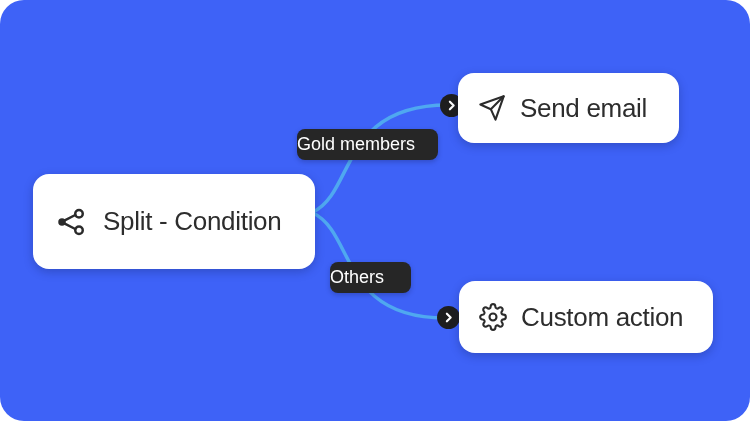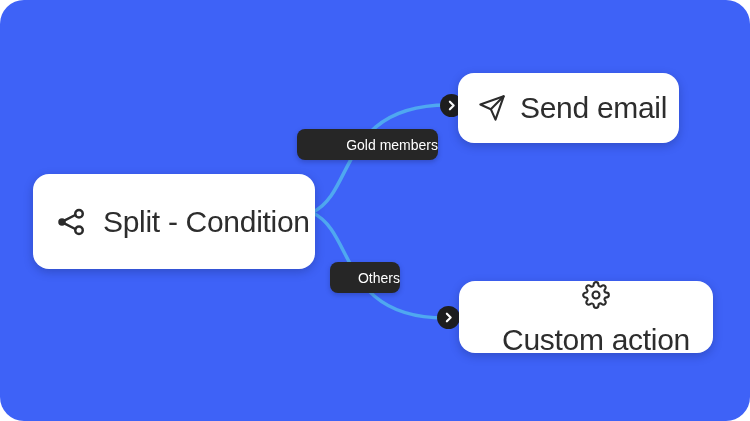--- a/index.html
+++ b/index.html
@@ -29,21 +29,21 @@
     position: absolute;
     background: #ffffff;
     border-radius: 16px;
     display: flex;
     align-items: center;
     box-shadow: 0 3px 10px rgba(15, 25, 80, 0.28);
     color: #2d2d2d;
     cursor: pointer;
   }
   .node .node-label {
-    font-size: 30px;
+    font-size: 26px;
     letter-spacing: -0.3px;
     white-space: nowrap;
     color: #2d2d2d;
   }
   .node .icon {
     display: inline-flex;
     align-items: center;
     justify-content: center;
     flex: 0 0 auto;
   }
@@ -60,42 +60,41 @@
     padding-left: 20px;
     gap: 14px;
     box-sizing: border-box;
   }
   .node-custom {
     left: 459px; top: 281px;
     width: 254px; height: 72px;
     padding-left: 20px;
     gap: 14px;
     box-sizing: border-box;
-    flex-direction: column;
   }
   .branch-label {
     position: absolute;
     background: #262626;
     color: #ffffff;
     border-radius: 8px;
     display: flex;
     align-items: center;
-    justify-content: flex-end;
-    font-size: 14px;
+    justify-content: flex-start;
+    font-size: 18px;
     white-space: nowrap;
     box-shadow: 0 2px 5px rgba(10, 15, 60, 0.25);
     cursor: pointer;
   }
   .branch-label-gold {
     left: 297px; top: 129px;
     width: 141px; height: 31px;
   }
   .branch-label-others {
     left: 330px; top: 262px;
-    width: 70px; height: 31px;
+    width: 81px; height: 31px;
   }
   .chevron-badge {
     position: absolute;
     width: 23px; height: 23px;
     background: #1e1e1e;
     border-radius: 50%;
     display: flex;
     align-items: center;
     justify-content: center;
     cursor: pointer;

